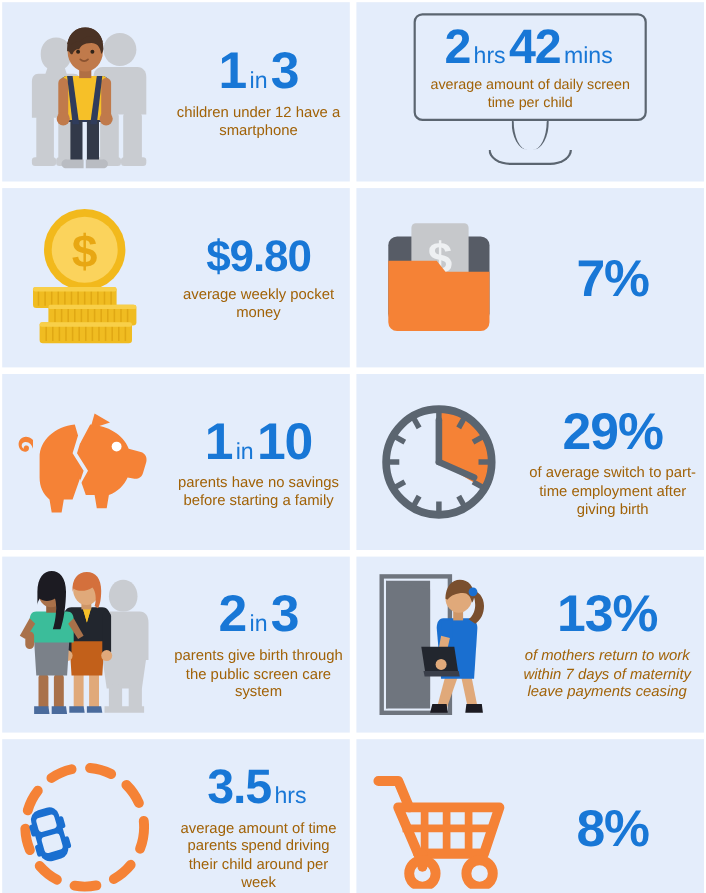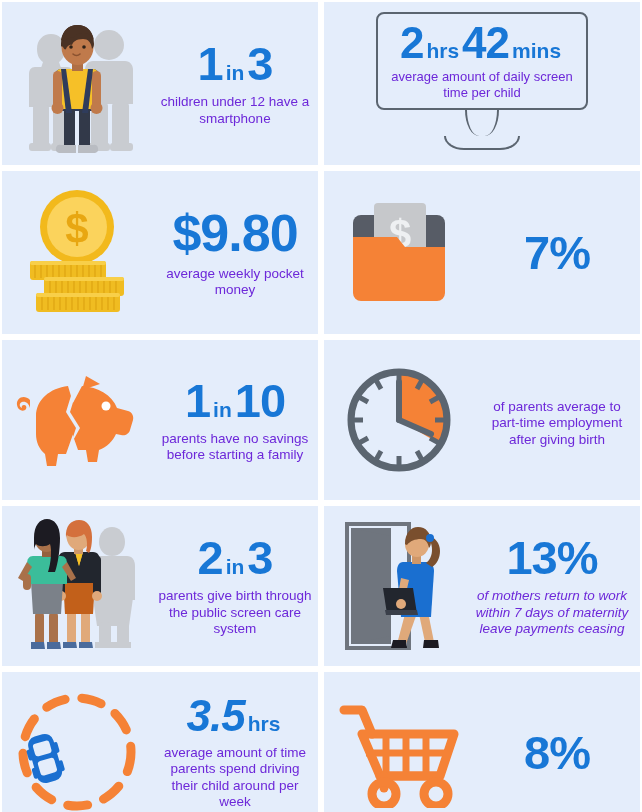--- a/index.html
+++ b/index.html
@@ -62,36 +62,36 @@
     display: flex;
     align-items: baseline;
     justify-content: center;
   }
   .stat .big {
     font-size: 47px;
     letter-spacing: -1px;
   }
   .stat .unit {
     font-size: 21px;
-    font-weight: bold;
+    font-weight: normal;
     margin: 0 3px;
   }
   .desc {
-    color: #6d28d9;
+    color: #a16207;
     font-size: 13.5px;
     line-height: 1.22;
     margin-top: 7px;
     max-width: 175px;
     text-align: center;
   }
   
   .c2 .desc { max-width: 210px; font-size: 13px; }
   .c2 .stat .big { font-size: 44px; }
-  .c3 .stat .big { font-size: 52px; }
-  .c9 .stat .big { font-size: 44px; font-style: italic; }
+  .c3 .stat .big { font-size: 40px; }
+  .c9 .stat .big { font-size: 44px; }
 
   
   .monitor-wrap {
     width: 100%;
     height: 100%;
     display: flex;
     flex-direction: column;
     align-items: center;
     justify-content: flex-start;
     padding-top: 10px;
@@ -341,21 +341,24 @@
           <path d="M39 22l5 9"></path>
         </g>
 
         <g stroke="#5b6570" stroke-width="6" stroke-linecap="round">
           <path d="M62 62V24"></path>
           <path d="M62 62l32 14"></path>
         </g>
       </svg>
     </div>
     <div class="copy">
-      <div class="desc" style="max-width:168px;">of parents average to part-time employment after giving birth</div>
+      <div class="stat">
+        <span class="big">29%</span>
+      </div>
+      <div class="desc" style="max-width:168px;">of average switch to part-time employment after giving birth</div>
     </div>
   </div>
 
   <div class="cell c7">
     <div class="art" style="width:150px;">
       <svg width="128" height="140" viewBox="0 0 128 140" aria-hidden="true">
 
         <g fill="#c9ccd1">
           <path d="M86 26c0-9 6-15 13-15s13 6 13 15c0 8-5 14-13 14S86 34 86 26z"></path>
           <path d="M84 40h30c5 0 8 4 8 10v34H76V50c0-6 3-10 8-10z"></path>

